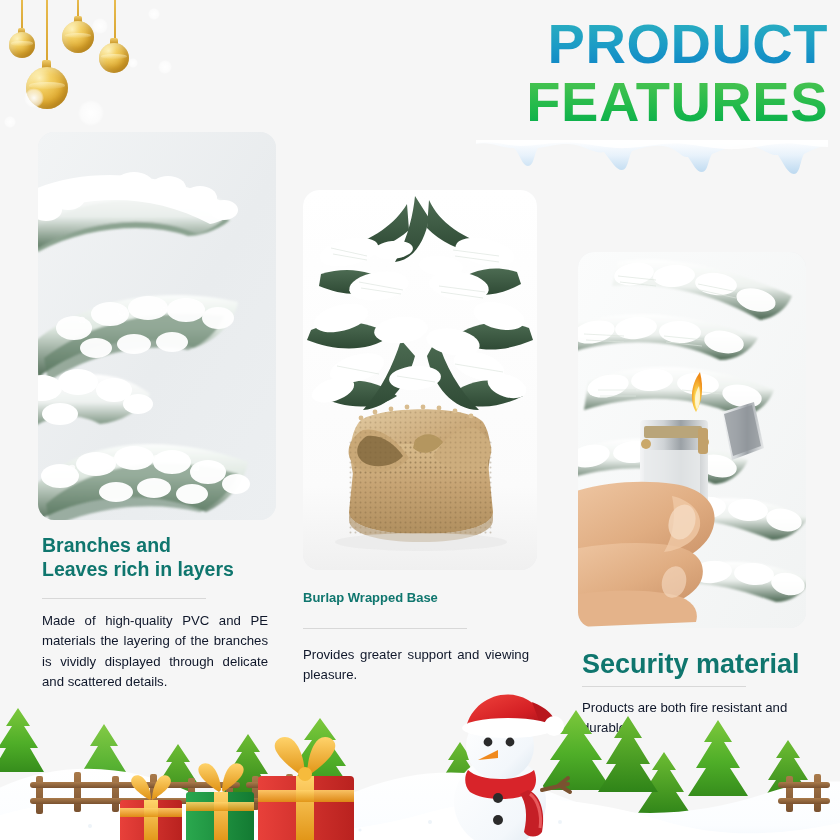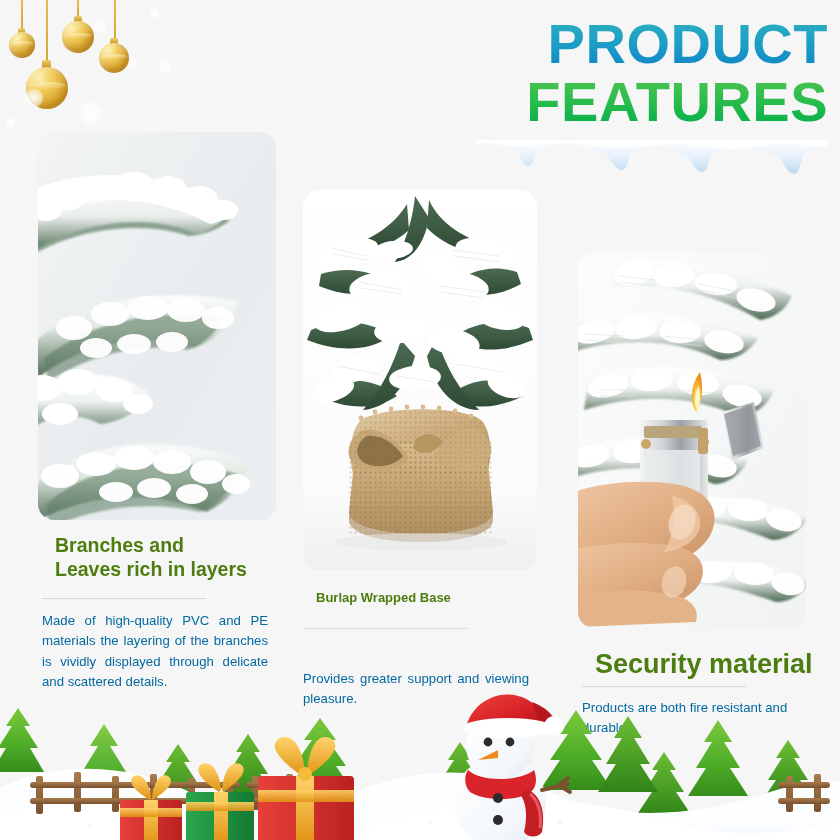--- a/index.html
+++ b/index.html
@@ -33,23 +33,23 @@
   .h-product{font-size:56px;
     background-image:linear-gradient(180deg,#2bb0c0 0%,#1b9bc6 55%,#0f85c6 100%);}
   .h-features{font-size:56px;margin-top:6px;
     background-image:linear-gradient(180deg,#4ec451 0%,#22ba4b 60%,#06ae4c 100%);}
   .snowdrip{position:absolute;right:18px;top:140px;width:352px;height:40px;}
 
   
   .card{position:absolute;border-radius:16px;overflow:hidden;background:#eceef0;}
   .photo{position:absolute;inset:0;overflow:hidden;}
 
-  .ftitle{position:absolute;font-weight:bold;color:#4d7c0f;line-height:1.22;margin-left:13px;}
+  .ftitle{position:absolute;font-weight:bold;color:#0f766e;line-height:1.22;}
   .frule{position:absolute;height:1px;background:#d8d8d8;}
-  .fbody{position:absolute;color:#0369a1;line-height:1.55;text-align:justify;}
+  .fbody{position:absolute;color:#0f172a;line-height:1.55;text-align:justify;}
 
   
   .bottom{position:absolute;left:0;bottom:0;width:840px;height:160px;}
 
   .txt{white-space:pre-line;}
 </style>
 </head>
 <body>
 
 <div class="stage">
@@ -306,21 +306,21 @@
           </g>
           <path d="M46,322 C46,336 76,344 118,344 C160,344 190,336 190,322 L190,330 C190,344 160,352 118,352 C76,352 46,344 46,330 Z" fill="#a78758" opacity=".6"></path>
         </g>
         <ellipse cx="118" cy="352" rx="86" ry="9" fill="#e6e6e6" opacity=".55"></ellipse>
       </svg>
     </div>
   </div>
 
   <div class="ftitle" style="left:303px;top:590px;width:250px;font-size:13px;">Burlap Wrapped Base</div>
   <div class="frule" style="left:303px;top:628px;width:164px;"></div>
-  <div class="fbody" style="left:303px;top:645px;width:226px;font-size:13.2px;margin-top:24px;">Provides greater support and viewing pleasure.</div>
+  <div class="fbody" style="left:303px;top:645px;width:226px;font-size:13.2px;">Provides greater support and viewing pleasure.</div>
 
   <div class="card" style="left:578px;top:252px;width:228px;height:376px;">
     <div class="photo">
       <svg viewBox="0 0 228 376" preserveAspectRatio="xMidYMid slice" width="228" height="376">
         <defs>
           <linearGradient id="p3bg" x1="0" y1="0" x2="1" y2="1">
             <stop offset="0%" stop-color="#fbfcfc"></stop>
             <stop offset="100%" stop-color="#f1f3f3"></stop>
           </linearGradient>
           <linearGradient id="br3" x1="0" y1="0" x2="0" y2="1">

